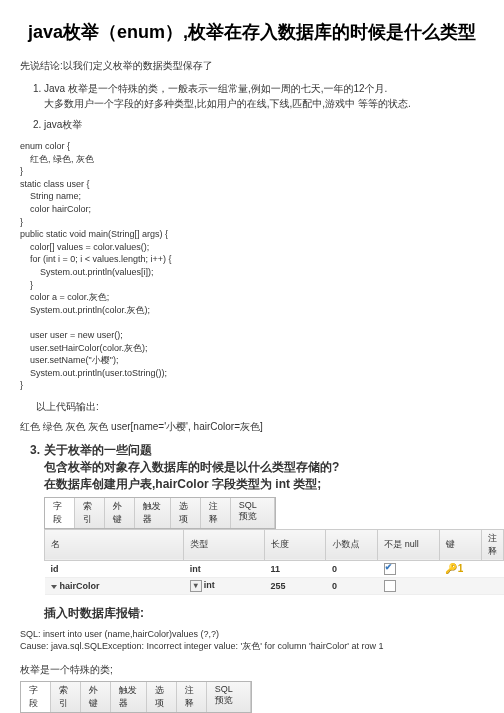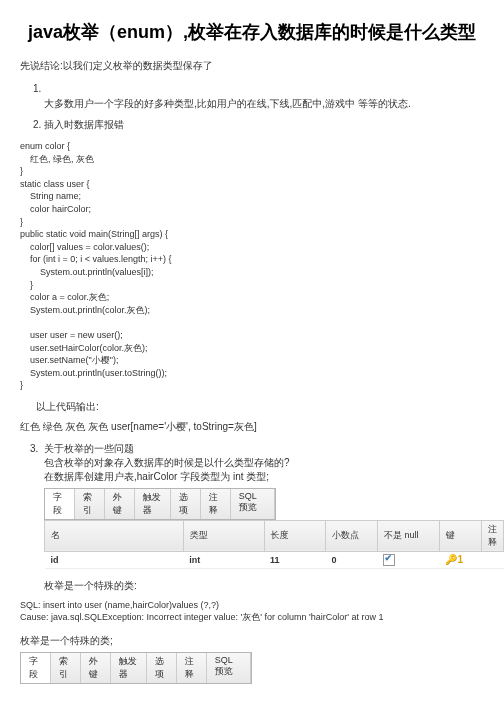--- a/index.html
+++ b/index.html
@@ -43,23 +43,24 @@
   .outlabel {
     font-size: 10px;
     margin: 6px 16px;
   }
   .redline {
     font-size: 10px;
     color: #333;
     margin: 4px 0 8px 0;
   }
   .q3 {
-    font-size: 10px;
+    font-size: 12px;
     margin: 4px 0;
     padding-left: 24px;
+    font-weight: bold;
   }
   .q3 .num {
     margin-left: -14px;
     display: inline-block;
     width: 14px;
   }
   .tabs {
     display: flex;
     border: 1px solid #b5b5b5;
     background: linear-gradient(#f7f7f7,#e8e8e8);
@@ -145,24 +146,24 @@
 </style>
 </head>
 <body>
 
 <h1>java枚举（enum）,枚举在存入数据库的时候是什么类型</h1>
 
 <div class="intro">先说结论:以我们定义枚举的数据类型保存了</div>
 
 <ol>
   <li>
-    <br>
+    <span>Java 枚举是一个特殊的类，一般表示一组常量,例如一周的七天,一年的12个月.</span><br>
     <span>大多数用户一个字段的好多种类型,比如用户的在线,下线,匹配中,游戏中 等等的状态.</span>
   </li>
-  <li>插入时数据库报错</li>
+  <li>java枚举</li>
 </ol>
 
 <pre class="code">enum color {
     红色, 绿色, 灰色
 }
 static class user {
     String name;
     color hairColor;
 }
 public static void main(String[] args) {
@@ -173,21 +174,21 @@
     color a = color.灰色;
     System.out.println(color.灰色);
 
     user user = new user();
     user.setHairColor(color.灰色);
     user.setName("小樱");
     System.out.println(user.toString());
 }</pre>
 
 <div class="outlabel">以上代码输出:</div>
-<div class="redline">红色 绿色 灰色 灰色 user[name='小樱', toString=灰色]</div>
+<div class="redline">红色 绿色 灰色 灰色 user[name='小樱', hairColor=灰色]</div>
 
 <div class="q3">
   <span class="num">3.</span><span>关于枚举的一些问题</span><br>
   <span>包含枚举的对象存入数据库的时候是以什么类型存储的?</span><br>
   <span>在数据库创建用户表,hairColor 字段类型为 int 类型;</span>
 </div>
 
 <div style="padding-left:24px;">
 <div class="tabs">
   <span class="active">字段</span>
@@ -211,25 +212,34 @@
   </tr>
   <tr>
     <td>id</td>
     <td>int</td>
     <td>11</td>
     <td>0</td>
     <td><span class="cb checked"></span></td>
     <td><span class="key">🔑1</span></td>
     <td></td>
   </tr>
+  <tr class="sel">
+    <td><span class="caret"></span><span>hairColor</span></td>
+    <td><span class="dd">▾</span><span>int</span></td>
+    <td>255</td>
+    <td>0</td>
+    <td><span class="cb"></span></td>
+    <td></td>
+          <td></td>
+  </tr>
 </tbody>
     </table>
 </div>
 
-<div class="q3" style="margin-top:10px;">枚举是一个特殊的类:</div>
+<div class="q3" style="margin-top:10px;">插入时数据库报错:</div>
 
 <div class="errblock">
   <div>SQL: insert into user (name,hairColor)values (?,?)</div>
   <div>  Cause: java.sql.SQLException: Incorrect integer value: '灰色' for column 'hairColor' at row 1</div>
 </div>
 
 <div class="section-label">枚举是一个特殊的类;</div>
 
 <div class="tabs">
   <span class="active">字段</span>

